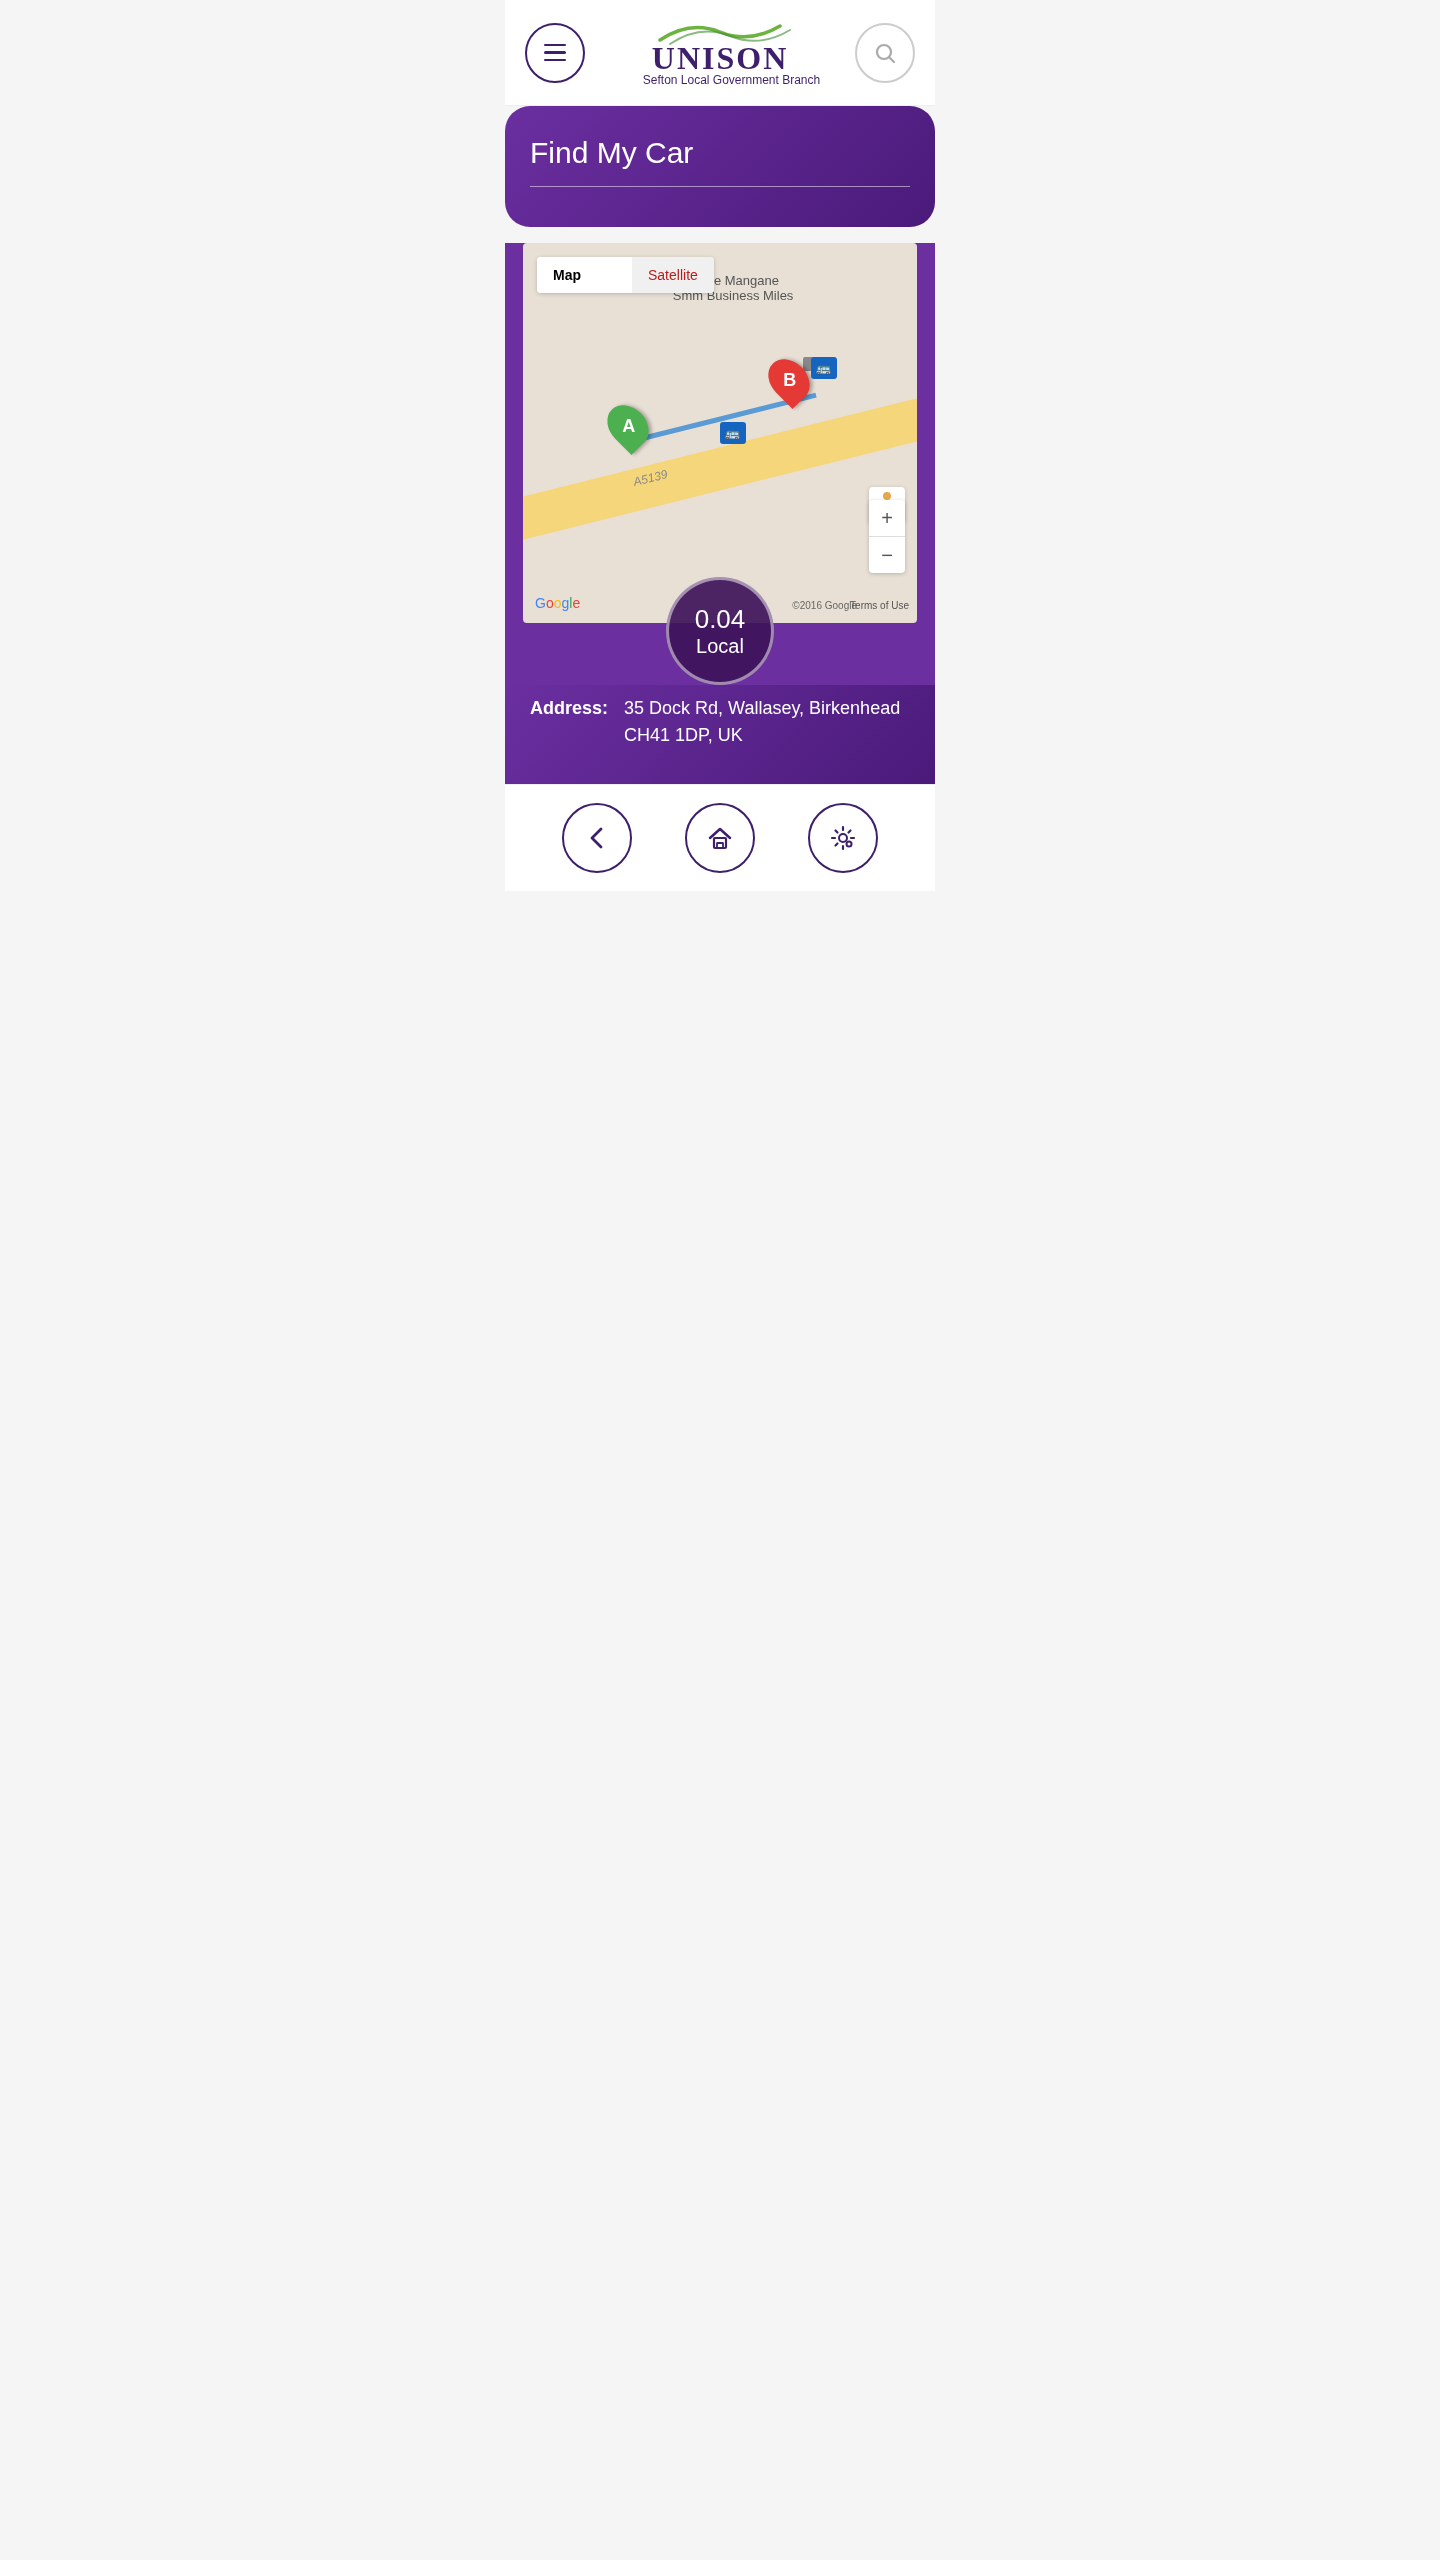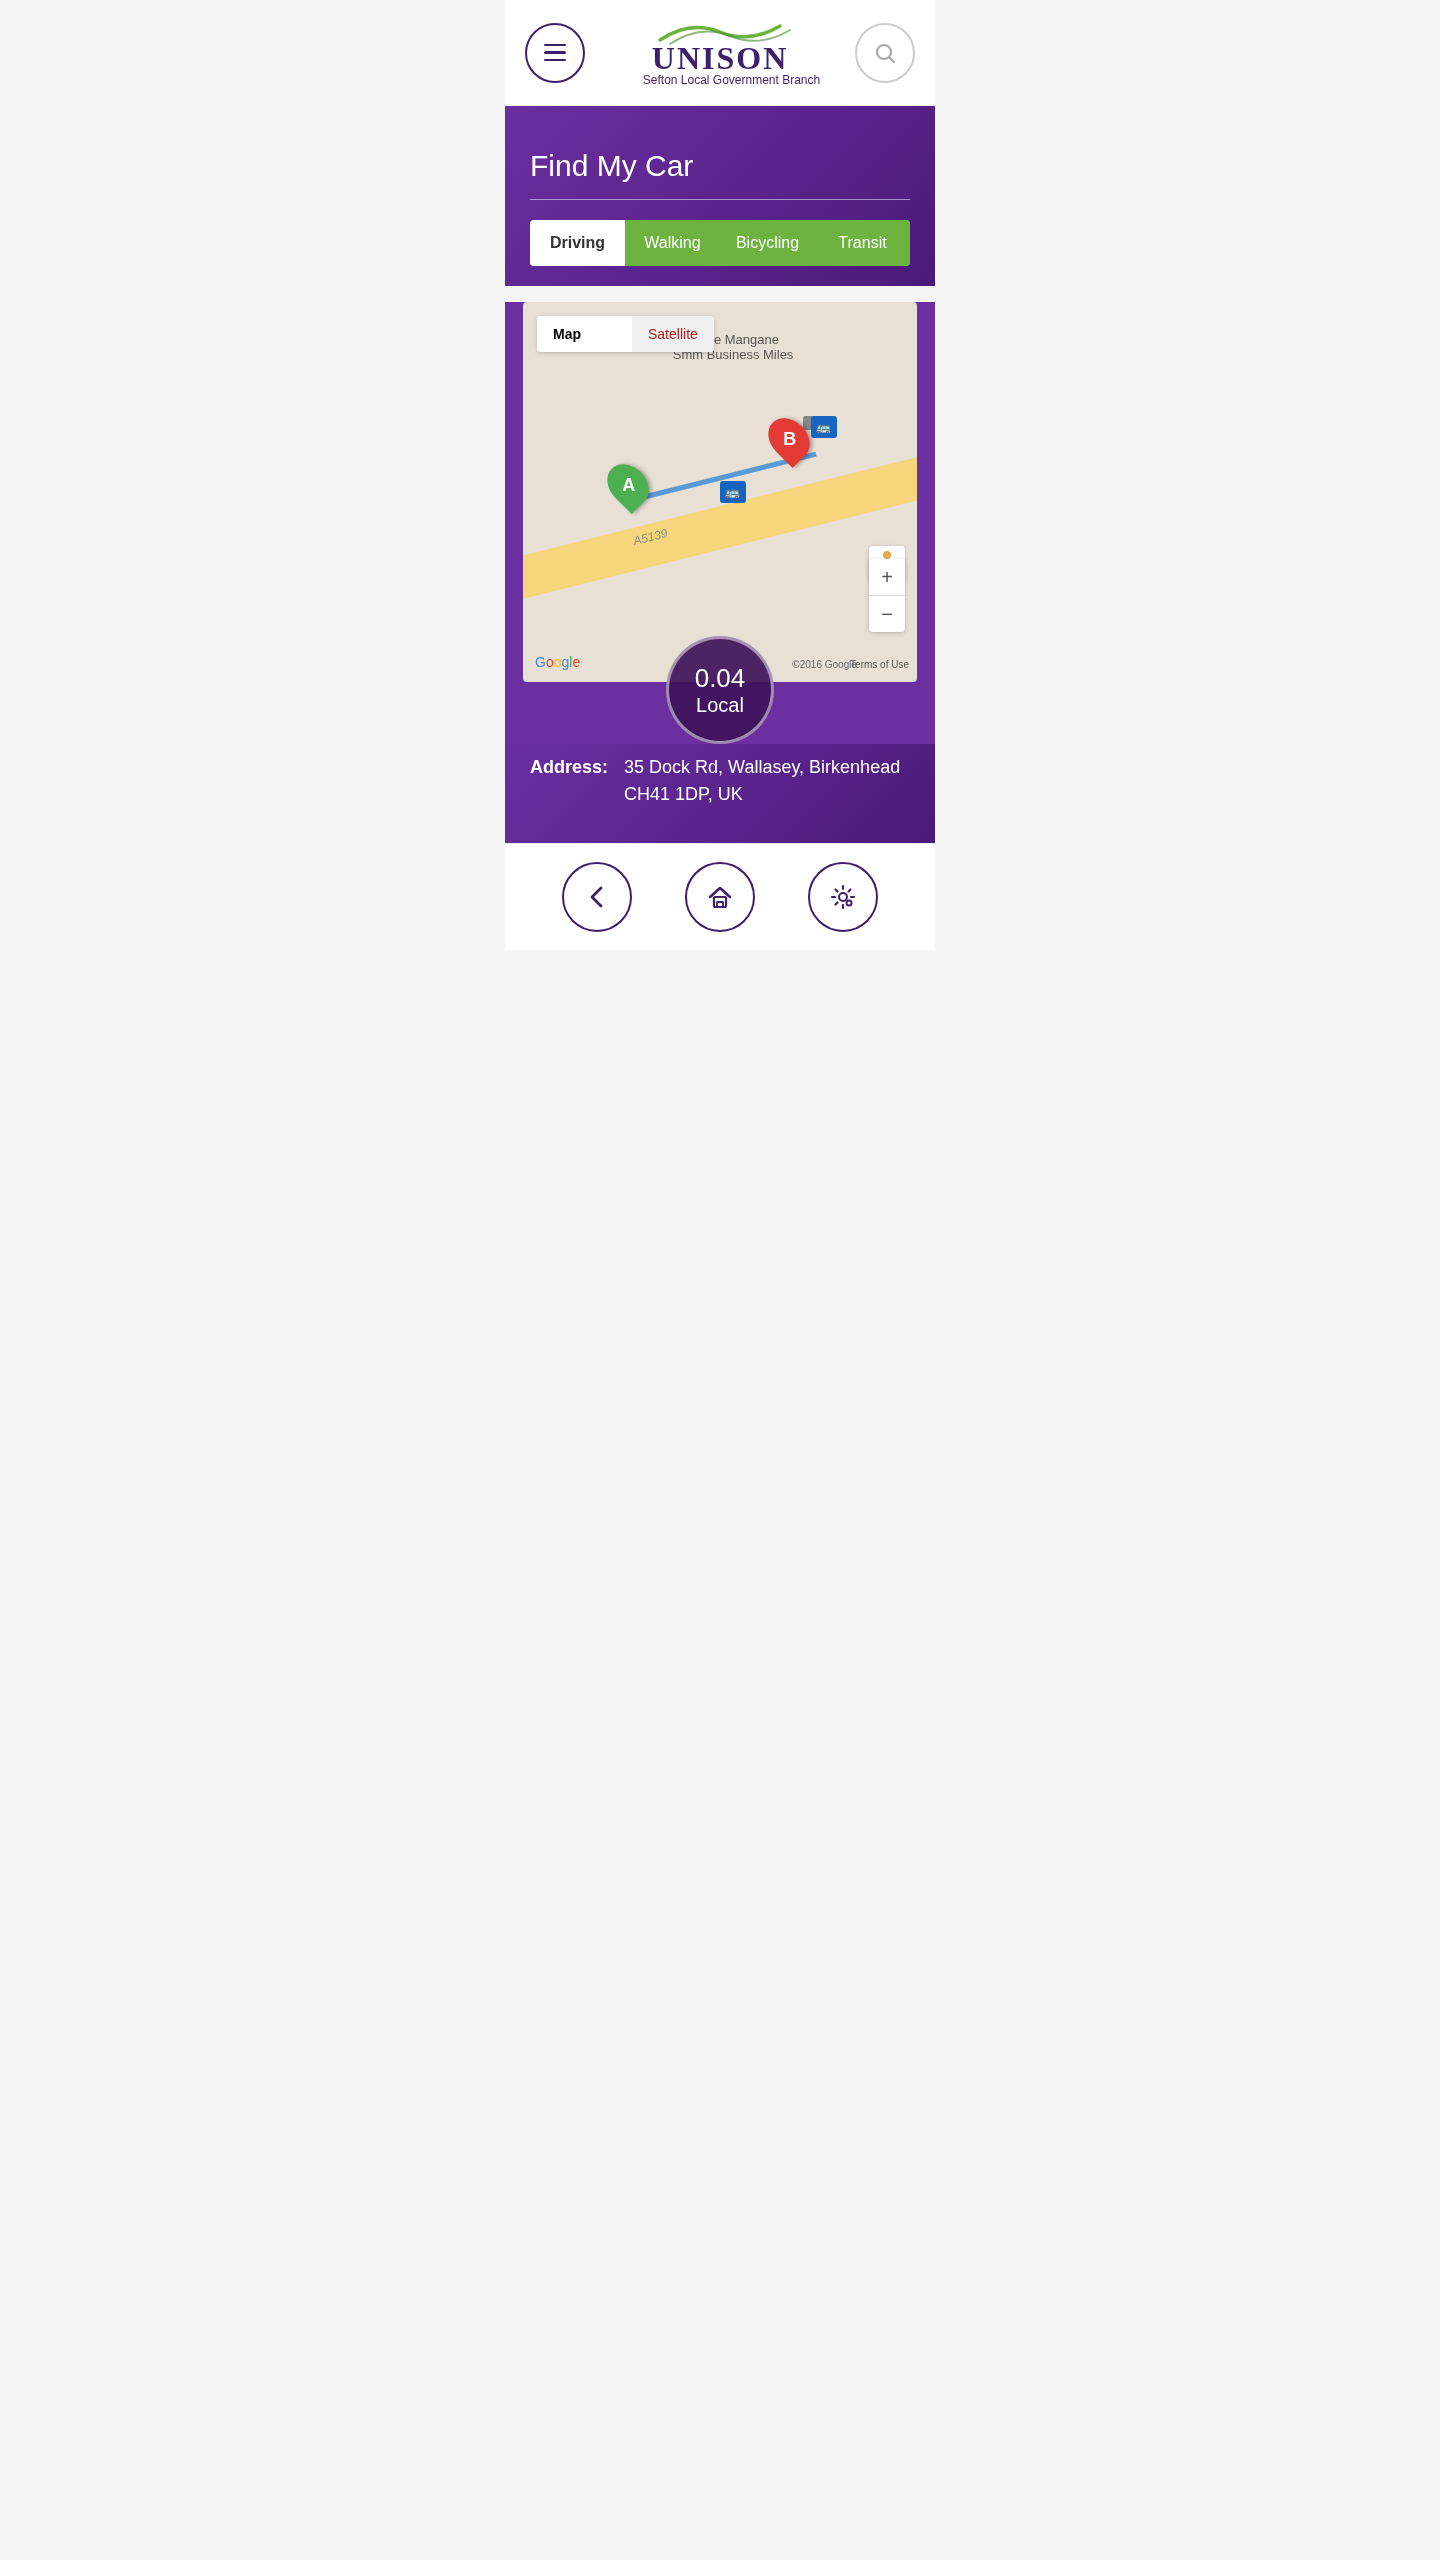--- a/index.html
+++ b/index.html
@@ -55,21 +55,22 @@
       background: #fff;
       display: flex; align-items: center; justify-content: center;
       cursor: pointer;
       flex-shrink: 0;
     }
 
     
     .banner {
       background: #6b2fa0;
       background: linear-gradient(135deg, #6b2fa0 0%, #4a1a7a 100%);
-      padding: 43px 25px 20px;
+      padding: 30px 25px 20px;
+      border-radius: 25px;
     }
     .banner-title {
       color: #fff;
       font-size: 30px;
       font-weight: 400;
       margin-bottom: 16px;
     }
     .banner-divider {
       border: none; border-top: 1px solid rgba(255,255,255,0.5);
       margin-bottom: 20px;
@@ -358,26 +359,20 @@
     <svg width="24" height="24" viewBox="0 0 24 24" fill="none">
       <circle cx="11" cy="11" r="7" stroke="#aaa" stroke-width="2.2"></circle>
       <line x1="16.5" y1="16.5" x2="21" y2="21" stroke="#aaa" stroke-width="2.2" stroke-linecap="round"></line>
     </svg>
   </button>
 </div>
 
 <div class="banner">
   <div class="banner-title">Find My Car</div>
   <hr class="banner-divider">
-  <div class="mode-tabs">
-    <div class="mode-tab active">Driving</div>
-    <div class="mode-tab">Walking</div>
-    <div class="mode-tab">Bicycling</div>
-    <div class="mode-tab">Transit</div>
-  </div>
 </div>
 
 <div class="map-section">
   <div class="map-wrapper">
     <div class="map-bg">
 
       <div class="road-yellow"></div>
 
       <div class="route-line"></div>
 

